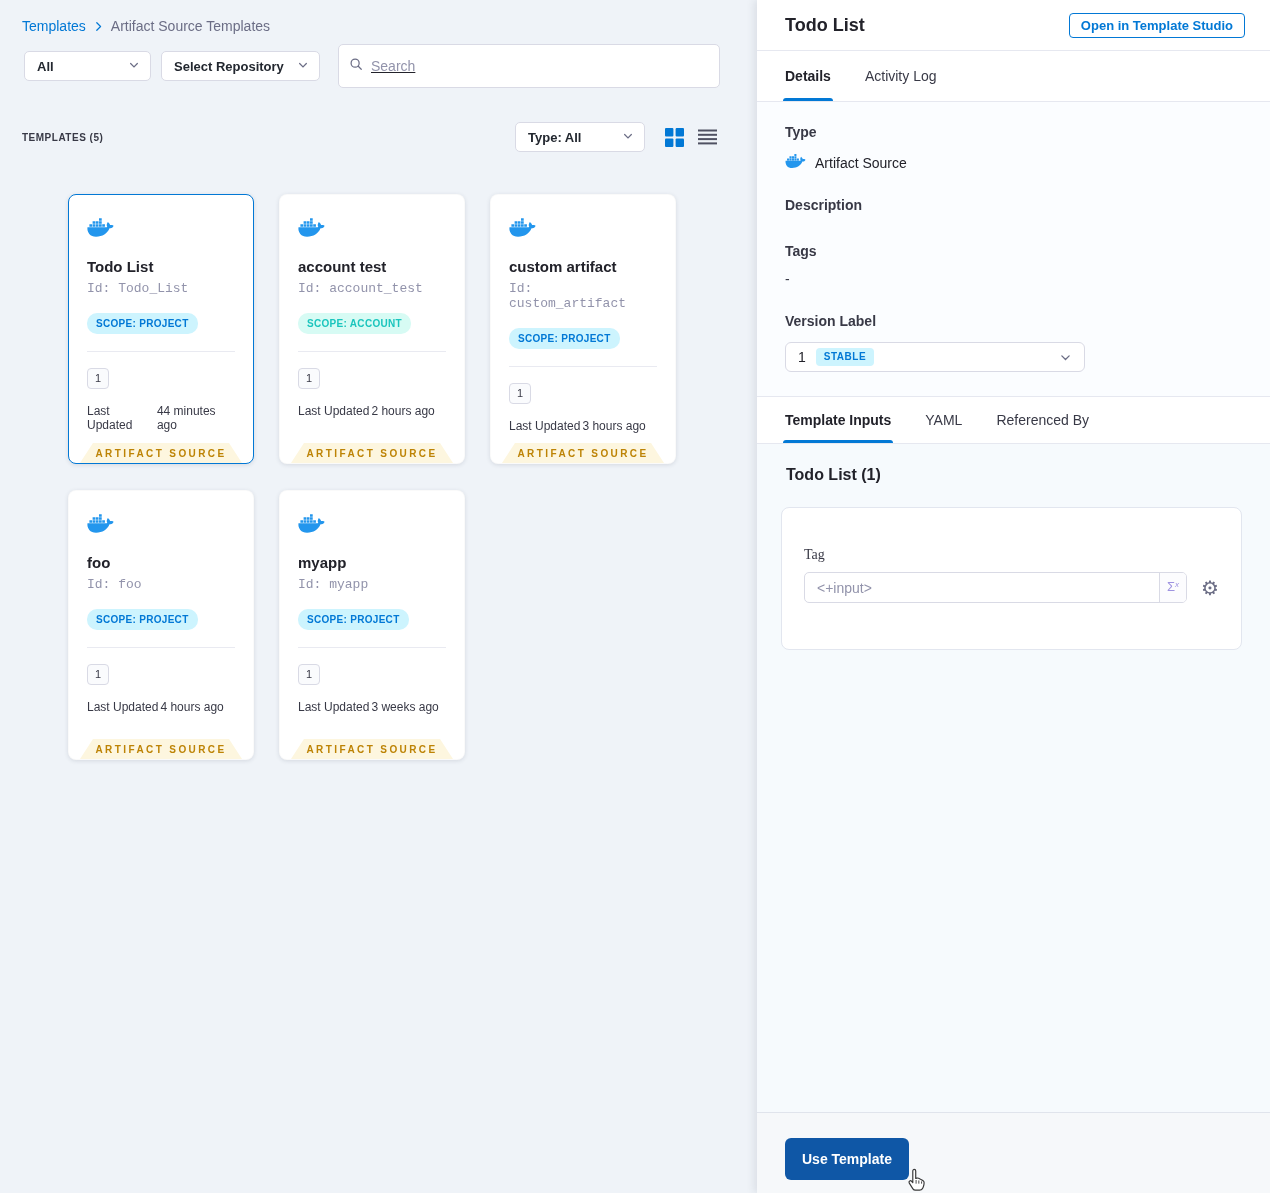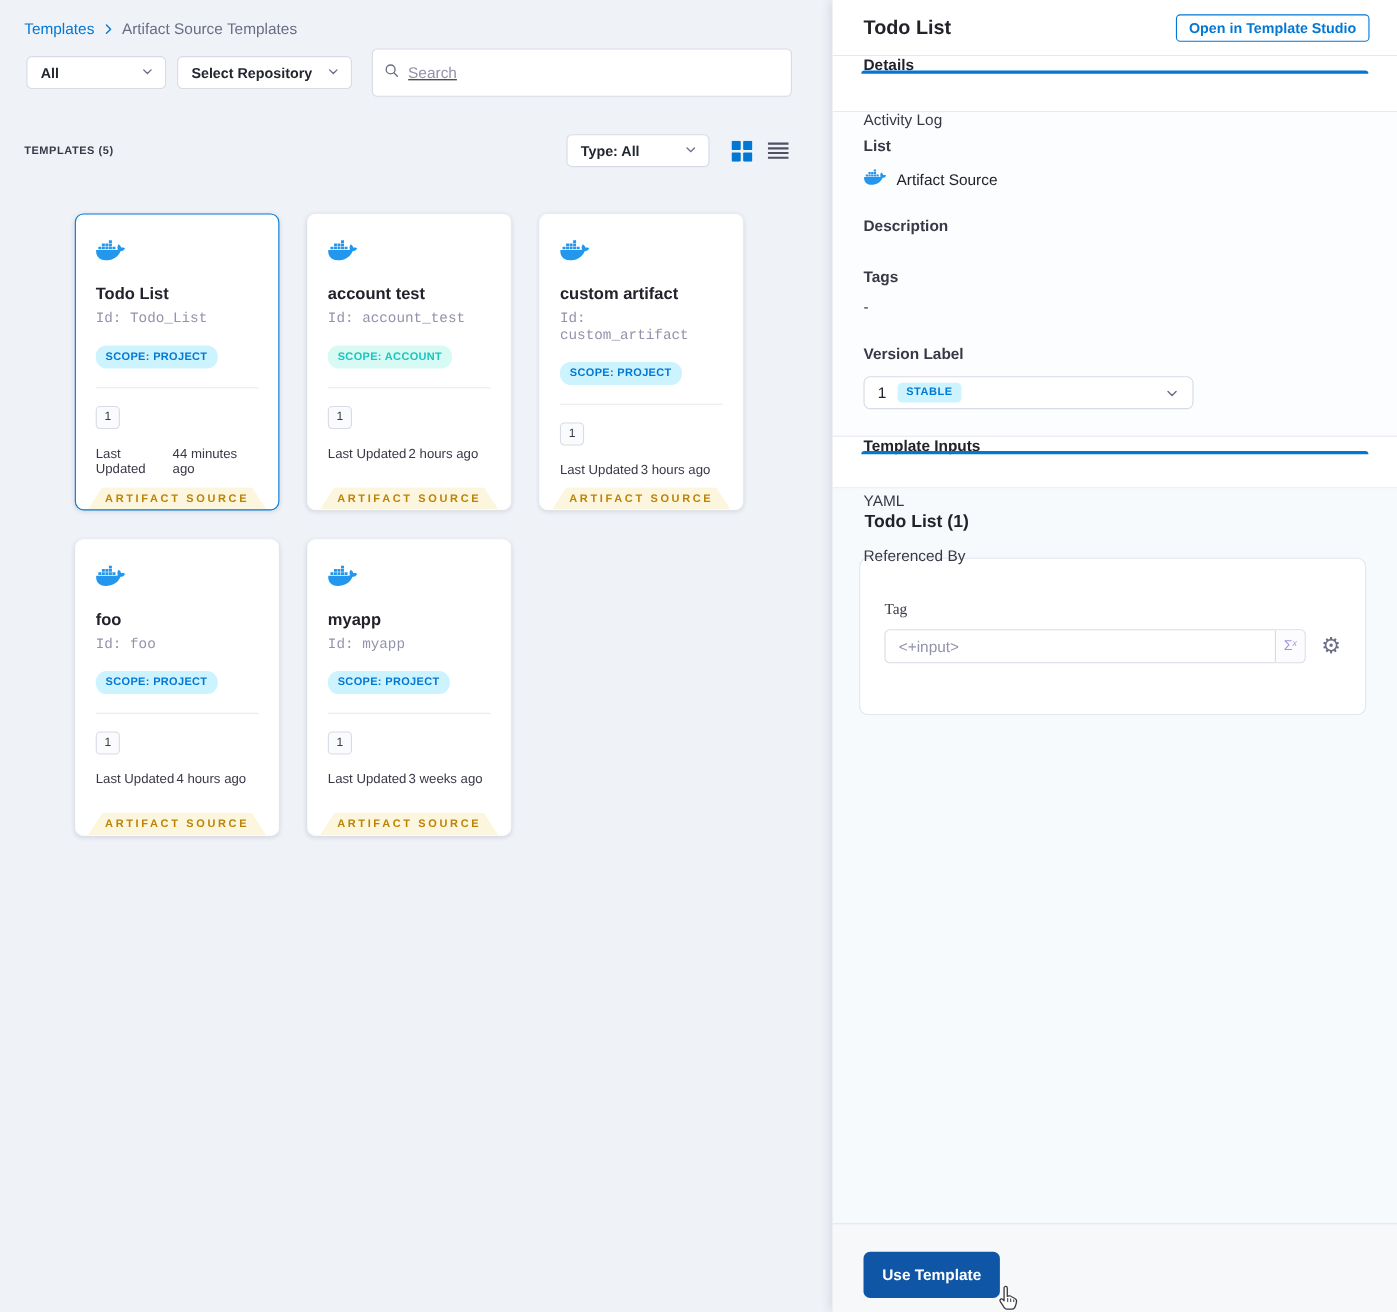--- a/index.html
+++ b/index.html
@@ -74,21 +74,21 @@
   .right-panel {
     width:513px; height:100%; background:#fbfdff; display:flex; flex-direction:column;
     box-shadow:-3px 0 8px rgba(40,50,70,.10); position:relative; z-index:2;
   }
   .panel-header { height:51px; min-height:51px; display:flex; align-items:center; padding:0 25px 0 28px; background:#fff; border-bottom:1px solid #e6e8f0; }
   .panel-title { font-size:18px; font-weight:bold; color:#22222a; flex:1; }
   .studio-btn {
     border:1px solid #0278d5; color:#0278d5; background:#fff; border-radius:4px;
     height:25px; padding:0 11px; font-size:13px; font-weight:bold; font-family:inherit; cursor:pointer;
   }
-  .tabs { display:flex; gap:34px; padding:0 28px; background:#fff; border-bottom:1px solid #e6e8f0; height:51px; min-height:51px; align-items:stretch;flex-direction:column; }
+  .tabs { display:flex; gap:34px; padding:0 28px; background:#fff; border-bottom:1px solid #e6e8f0; height:51px; min-height:51px; align-items:stretch; }
   .tab { font-size:14px; color:#383946; position:relative; display:flex; align-items:center; cursor:pointer; }
   .tab.active { font-weight:bold; color:#22222a; }
   .tab.active::after { content:''; position:absolute; bottom:0; left:-2px; right:-2px; height:3px; background:#0278d5; border-radius:3px 3px 0 0; }
 
   .details-section { background:#fbfdff; padding:22px 28px 24px; }
   .field-label { font-size:14px; font-weight:bold; color:#383946; }
   .type-value-row { display:flex; align-items:center; gap:9px; margin-top:13px; font-size:14px; color:#22222a; }
   .lbl-description { margin-top:25px; }
   .lbl-tags { margin-top:30px; }
   .tags-value { margin-top:12px; font-size:14px; color:#383946; }
@@ -284,21 +284,21 @@
     <div class="panel-title">Todo List</div>
     <button class="studio-btn">Open in Template Studio</button>
   </div>
 
   <div class="tabs">
     <div class="tab active">Details</div>
     <div class="tab">Activity Log</div>
   </div>
 
   <div class="details-section">
-    <div class="field-label">List</div>
+    <div class="field-label">Type</div>
     <div class="type-value-row">
       <span><svg width="21" height="16" viewBox="0 0 640 512">
             <path fill="#2396ed" d="M349.9 236.3h-66.1v-59.4h66.1v59.4zm0-204.3h-66.1v60.7h66.1V32zm78.2 144.8H362v59.4h66.1v-59.4zm-156.3-72.1h-66.1v60.1h66.1v-60.1zm78.1 0h-66.1v60.1h66.1v-60.1zm276.8 100c-14.4-9.7-47.6-13.2-73.1-8.4-3.3-24-16.7-44.9-41.1-63.7l-14-9.3-9.3 14c-18.4 27.8-23.4 73.6-3.7 103.8-8.7 4.7-25.8 11.1-48.4 10.7H2.4c-8.7 50.8 5.8 116.8 44 162.1 37.1 43.9 92.7 66.2 165.4 66.2 157.4 0 273.9-72.5 328.4-204.2 21.4.4 67.6.1 91.3-45.2 1.5-2.5 6.6-13.2 8.5-17.1l-13.3-8.9zm-511.1-27.9h-66v59.4h66.1v-59.4zm78.1 0h-66.1v59.4h66.1v-59.4zm78.1 0h-66.1v59.4h66.1v-59.4zm-78.1-72.1h-66.1v60.1h66.1v-60.1z"></path>
           </svg></span>
       <span>Artifact Source</span>
     </div>
     <div class="field-label lbl-description">Description</div>
     <div class="field-label lbl-tags">Tags</div>
     <div class="tags-value">-</div>
     <div class="field-label lbl-version">Version Label</div>

